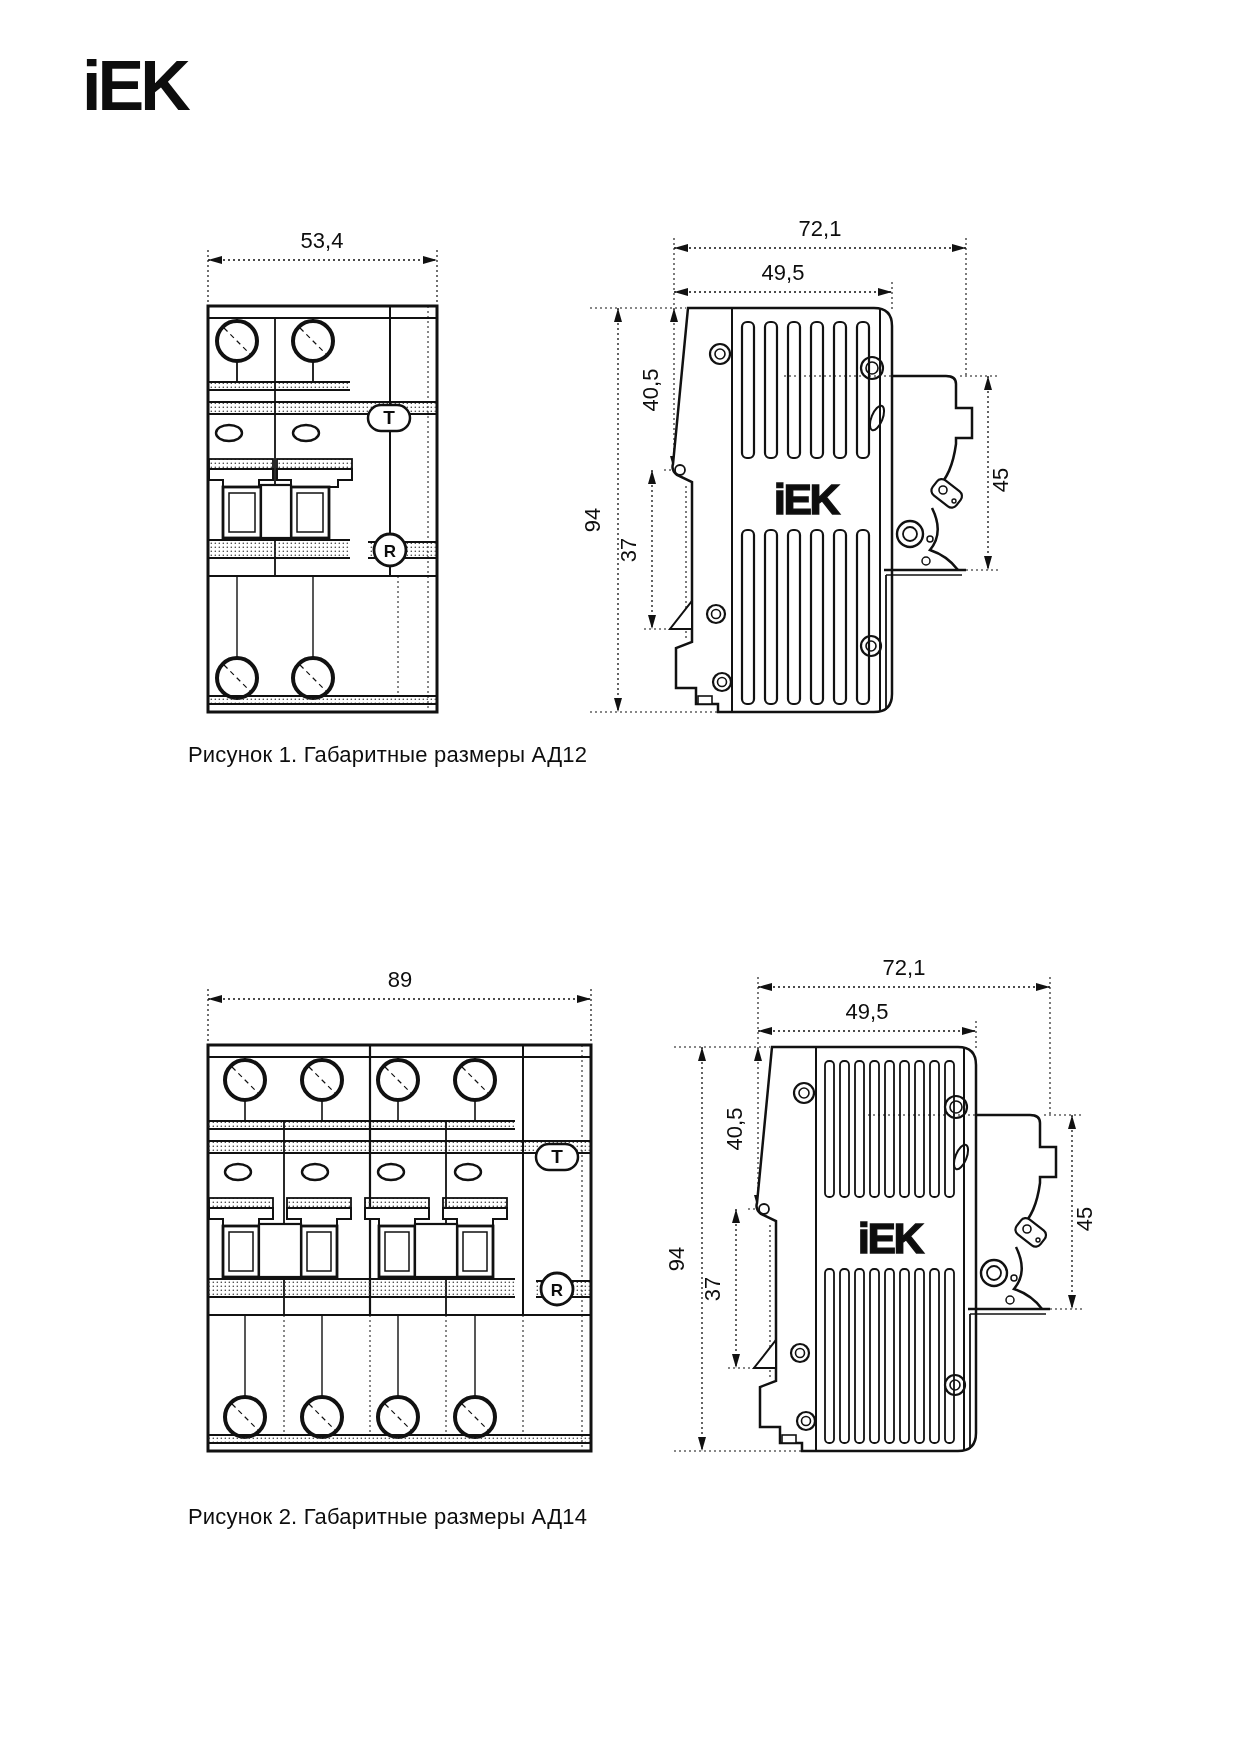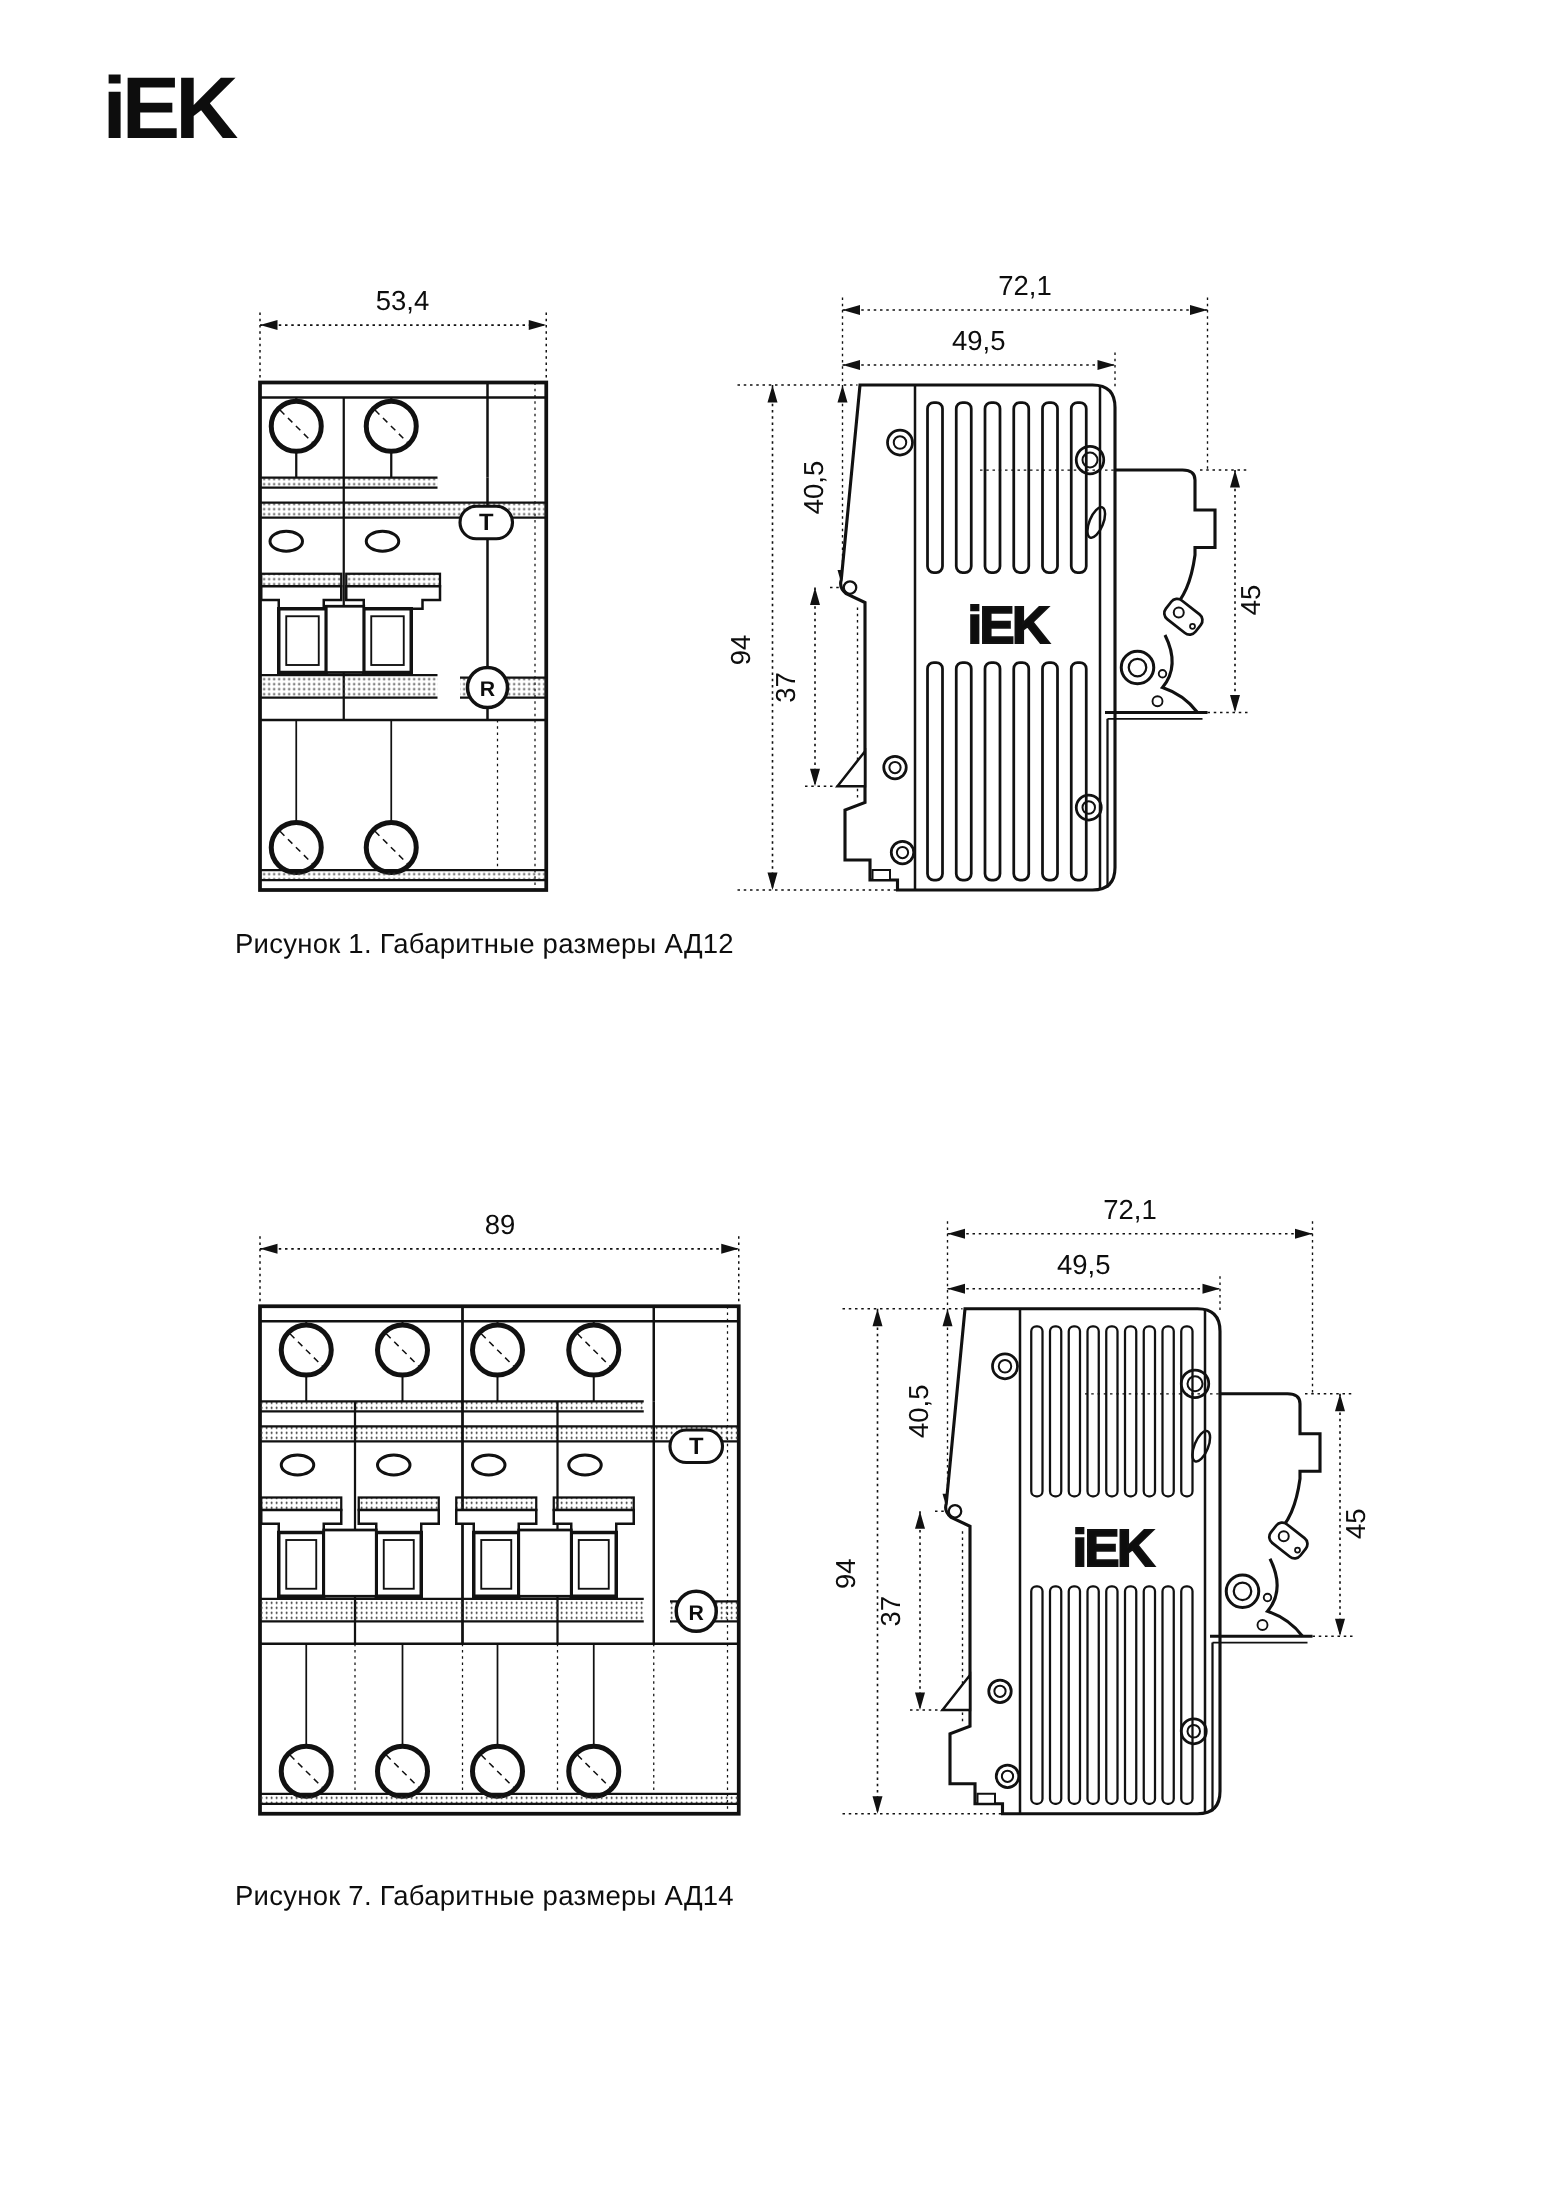--- a/index.html
+++ b/index.html
@@ -446,13 +446,13 @@
       <circle cx="142" cy="396" r="9" stroke-width="2.2"></circle>
         <circle cx="142" cy="396" r="4.5" stroke-width="1.6"></circle>
       <circle cx="148" cy="464" r="9" stroke-width="2.2"></circle>
         <circle cx="148" cy="464" r="4.5" stroke-width="1.6"></circle>
       <circle cx="297" cy="428" r="10" stroke-width="2.2"></circle>
         <circle cx="297" cy="428" r="5" stroke-width="1.6"></circle>
     </g>
   </g>
 </svg>
 
-<div class="abs caption" style="left:188px;top:1504px;">Рисунок 7. Габаритные размеры АД14</div>
+<div class="abs caption" style="left:188px;top:1504px;">Рисунок 2. Габаритные размеры АД14</div>
 
 </body></html>

